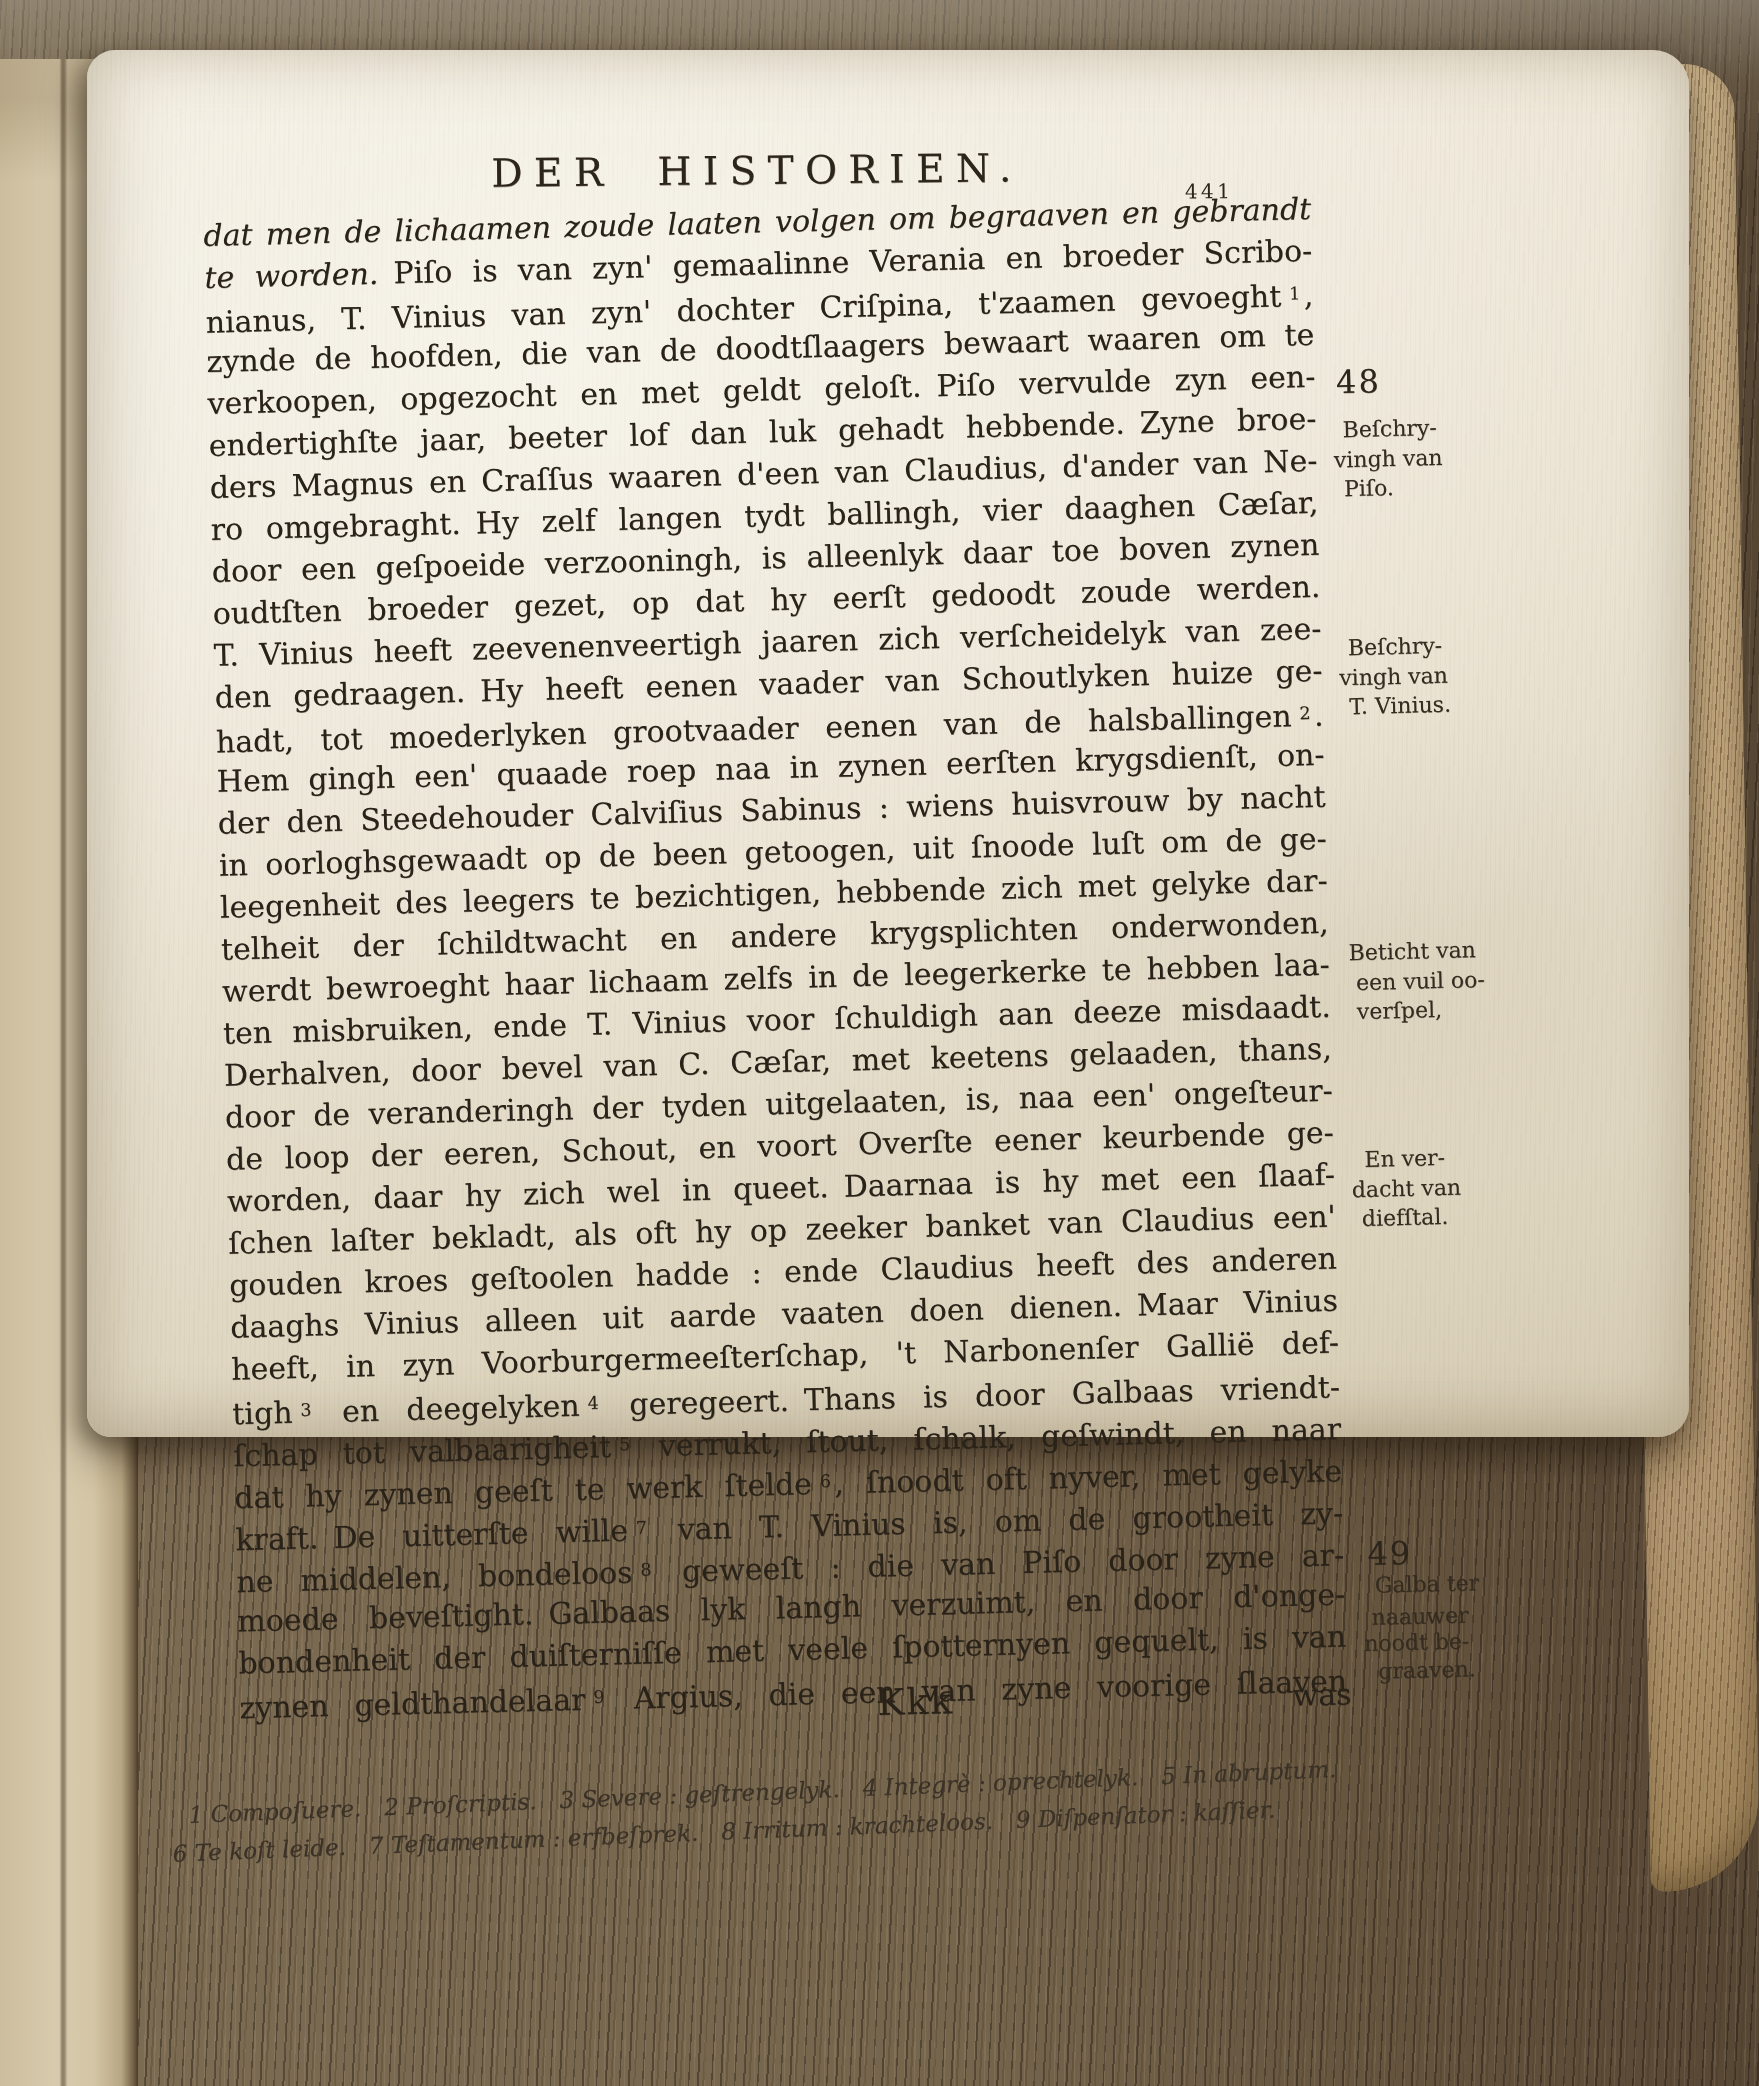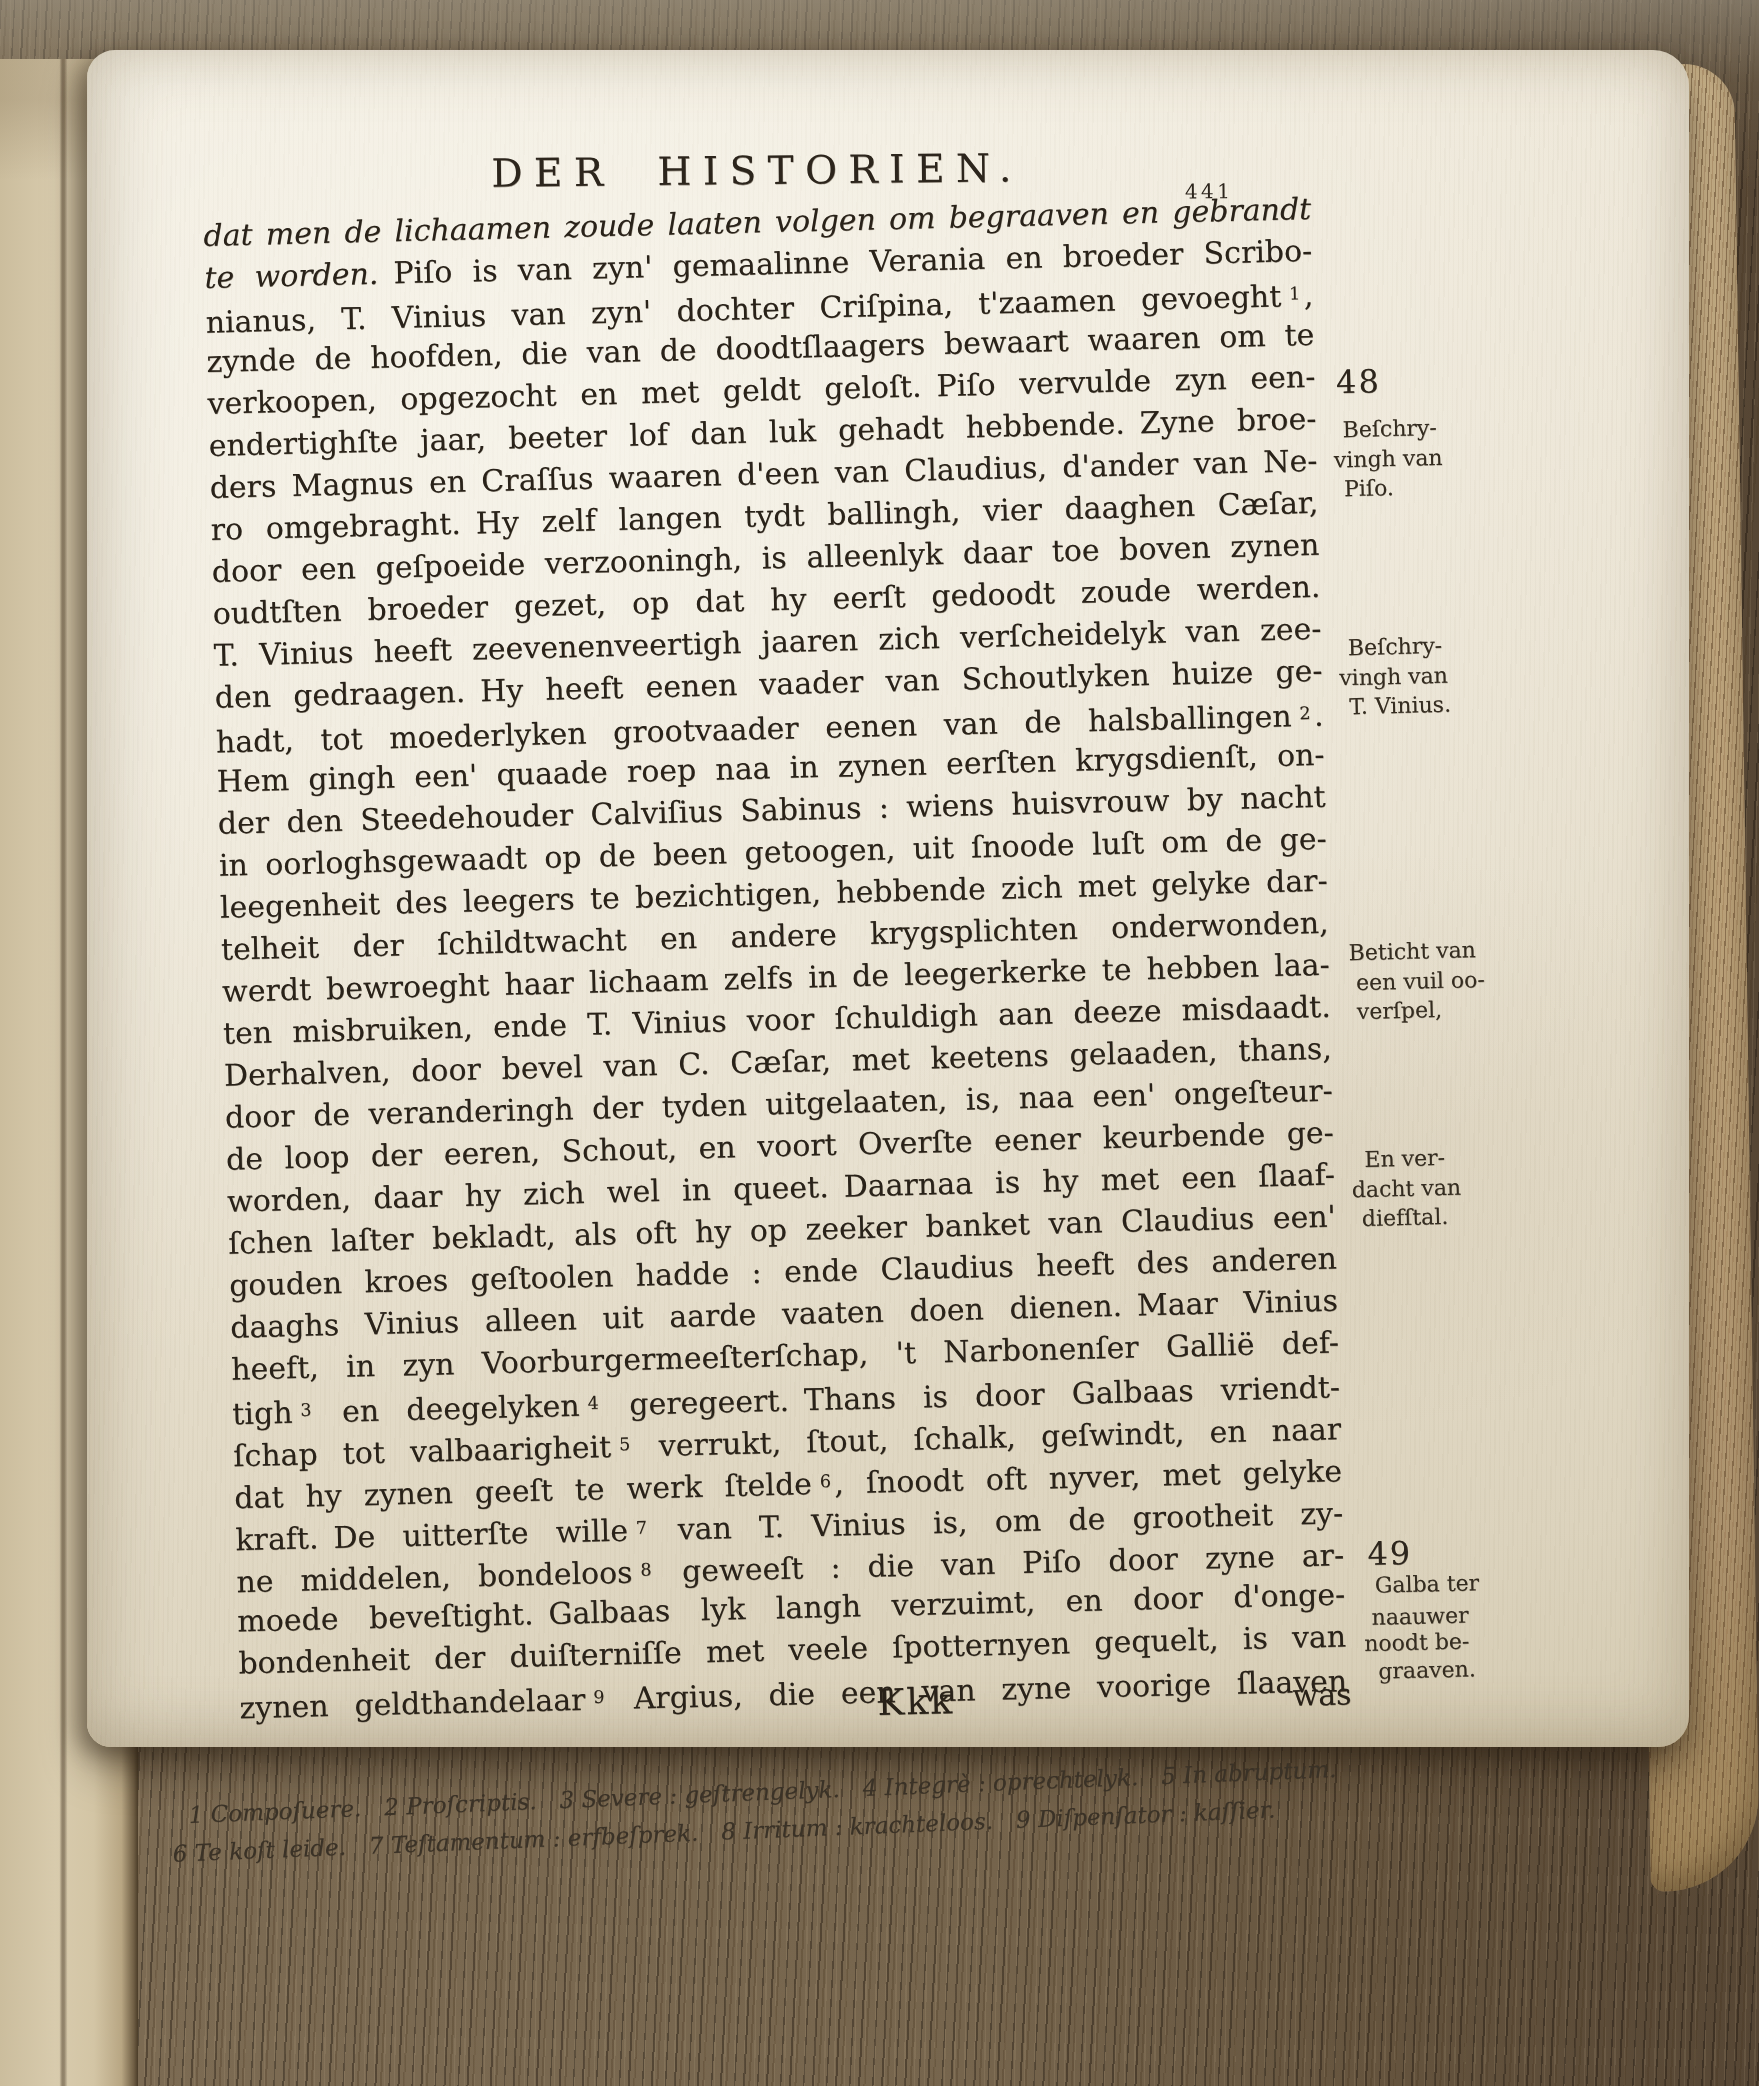--- a/index.html
+++ b/index.html
@@ -30,21 +30,21 @@
     border-radius:8px 54px 101px 14.8px;
     background-color:#c2a981;
     background-image:
       repeating-linear-gradient(94deg, rgba(96,68,40,.5) 0 1.3px, rgba(0,0,0,0) 1.3px 3.4px, rgba(150,115,78,.35) 3.4px 4.7px, rgba(0,0,0,0) 4.7px 7.4px),
       linear-gradient(180deg, #cfb88f 0%, #c3a97f 45%, #b29872 80%, #9e8458 100%);
     box-shadow: inset -6.7px -13.4px 27px rgba(60,42,22,.35);
   }
 
   
   .page{
-    position:absolute;left:87px;top:50px;width:1602px;height:1697px;
+    position:absolute;left:87px;top:50px;width:1602px;height:1387px;
     border-radius:28px 36px 31px 24px;
     background-image:
       radial-gradient(ellipse 130% 95% at 30% 22%, rgba(255,255,250,.55), rgba(255,255,250,0) 62%),
       radial-gradient(ellipse 40% 25% at 78% 64%, rgba(140,118,82,.07), rgba(140,118,82,0) 70%),
       repeating-linear-gradient(90.5deg, rgba(160,148,118,.07) 0 1.3px, rgba(160,148,118,0) 1.3px 4.7px),
       linear-gradient(168deg, #f0eadc 0%, #ebe4d4 35%, #e4dcc9 65%, #dcd3bd 88%, #d4cab1 100%);
     box-shadow:
       inset 21.5px 8px 64px rgba(120,98,66,.22),
       inset -13.4px -19px 54px rgba(125,105,75,.20),
       -9.4px 6.7px 20px rgba(50,38,22,.35),

